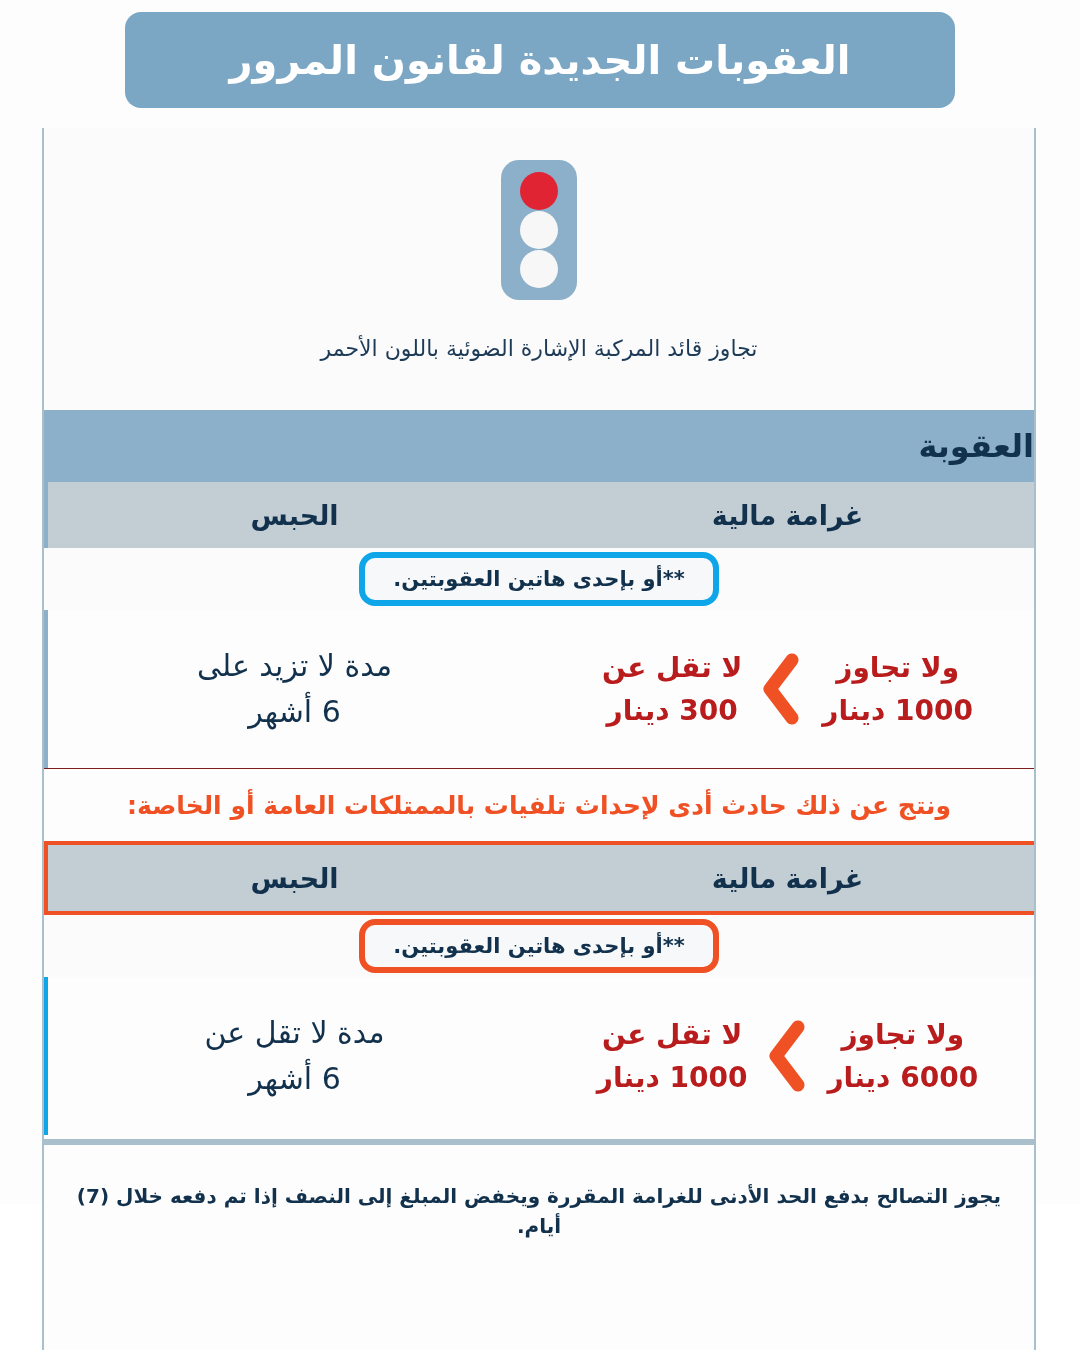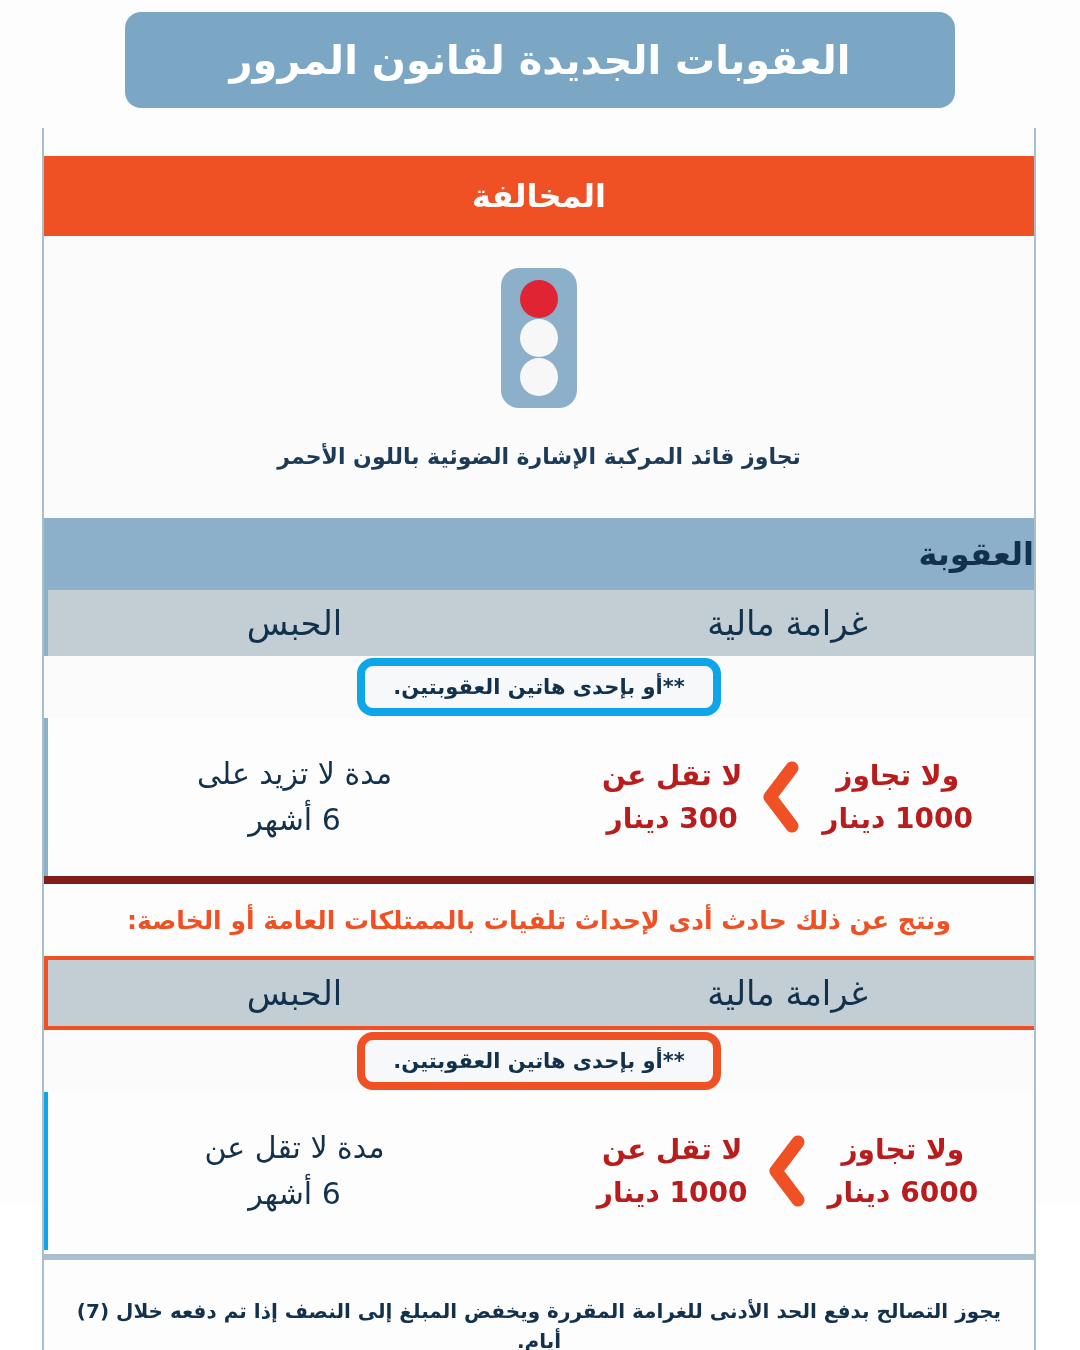--- a/index.html
+++ b/index.html
@@ -116,21 +116,21 @@
     width: 38px;
     height: 38px;
     border-radius: 50%;
   }
   .lamp.red { background: #e02434; }
   .lamp.off { background: #f7f7f7; }
 
   .violation-caption {
     margin-top: 36px;
     font-size: 22px;
-    font-weight: bold;
+    font-weight: normal;
     color: #1d3b57;
     text-align: center;
   }
 
   
   .bar-penalty {
     height: 72px;
     background: #8cb0c9;
     display: flex;
     align-items: center;
@@ -148,38 +148,38 @@
   .tbl-head {
     display: flex;
     height: 66px;
     background: #c3ced4;
   }
   .tbl-head .cell {
     flex: 1;
     display: flex;
     align-items: center;
     justify-content: center;
-    font-size: 34px;
-    font-weight: normal;
+    font-size: 27px;
+    font-weight: bold;
     color: #12314d;
   }
   .tbl-head .cell.right-col { border-left: 4px solid #8cb0c9; }
   .tbl.orange .tbl-head { border-top: 4px solid #ef5125; border-bottom: 4px solid #ef5125; }
   .tbl.orange .tbl-head .cell.right-col { border-left: 4px solid #ef5125; }
 
   .note-row {
     position: relative;
     height: 62px;
     background: #fbfbfb;
     display: flex;
     align-items: center;
     justify-content: center;
   }
   .note-pill {
-    border: 8px solid #0ea5e9;
+    border: 6px solid #0ea5e9;
     border-radius: 16px;
     background: #f7f8f9;
     padding: 9px 28px;
     font-size: 21px;
     font-weight: bold;
     color: #12314d;
     white-space: nowrap;
   }
   .tbl.orange .note-pill { border-color: #ef5125; }
 
@@ -224,21 +224,21 @@
   .chevron {
     width: 44px;
     height: 74px;
     flex: 0 0 auto;
     display: block;
   }
 
   
   .mid-note {
     height: 72px;
-    border-top: 8px solid #7f1d1d;
+    border-top: 1px solid #7f1d1d;
     display: flex;
     align-items: center;
     justify-content: center;
     background: #fdfdfd;
   }
   .mid-note-text {
     color: #ef5125;
     font-size: 25px;
     font-weight: bold;
     text-align: center;
@@ -266,23 +266,20 @@
 
   <div class="title-wrap">
     <div class="title-banner">
       <div class="title-text">العقوبات الجديدة لقانون المرور</div>
     </div>
   </div>
 
   <div class="frame">
     <div class="inner">
 
-      <div class="bar-violation">
-        <span class="bar-text">المخالفة</span>
-      </div>
 
       <div class="violation-body">
         <div class="traffic-light">
           <span class="lamp red"></span>
           <span class="lamp off"></span>
           <span class="lamp off"></span>
         </div>
         <div class="violation-caption">تجاوز قائد المركبة الإشارة الضوئية باللون الأحمر</div>
       </div>
 

